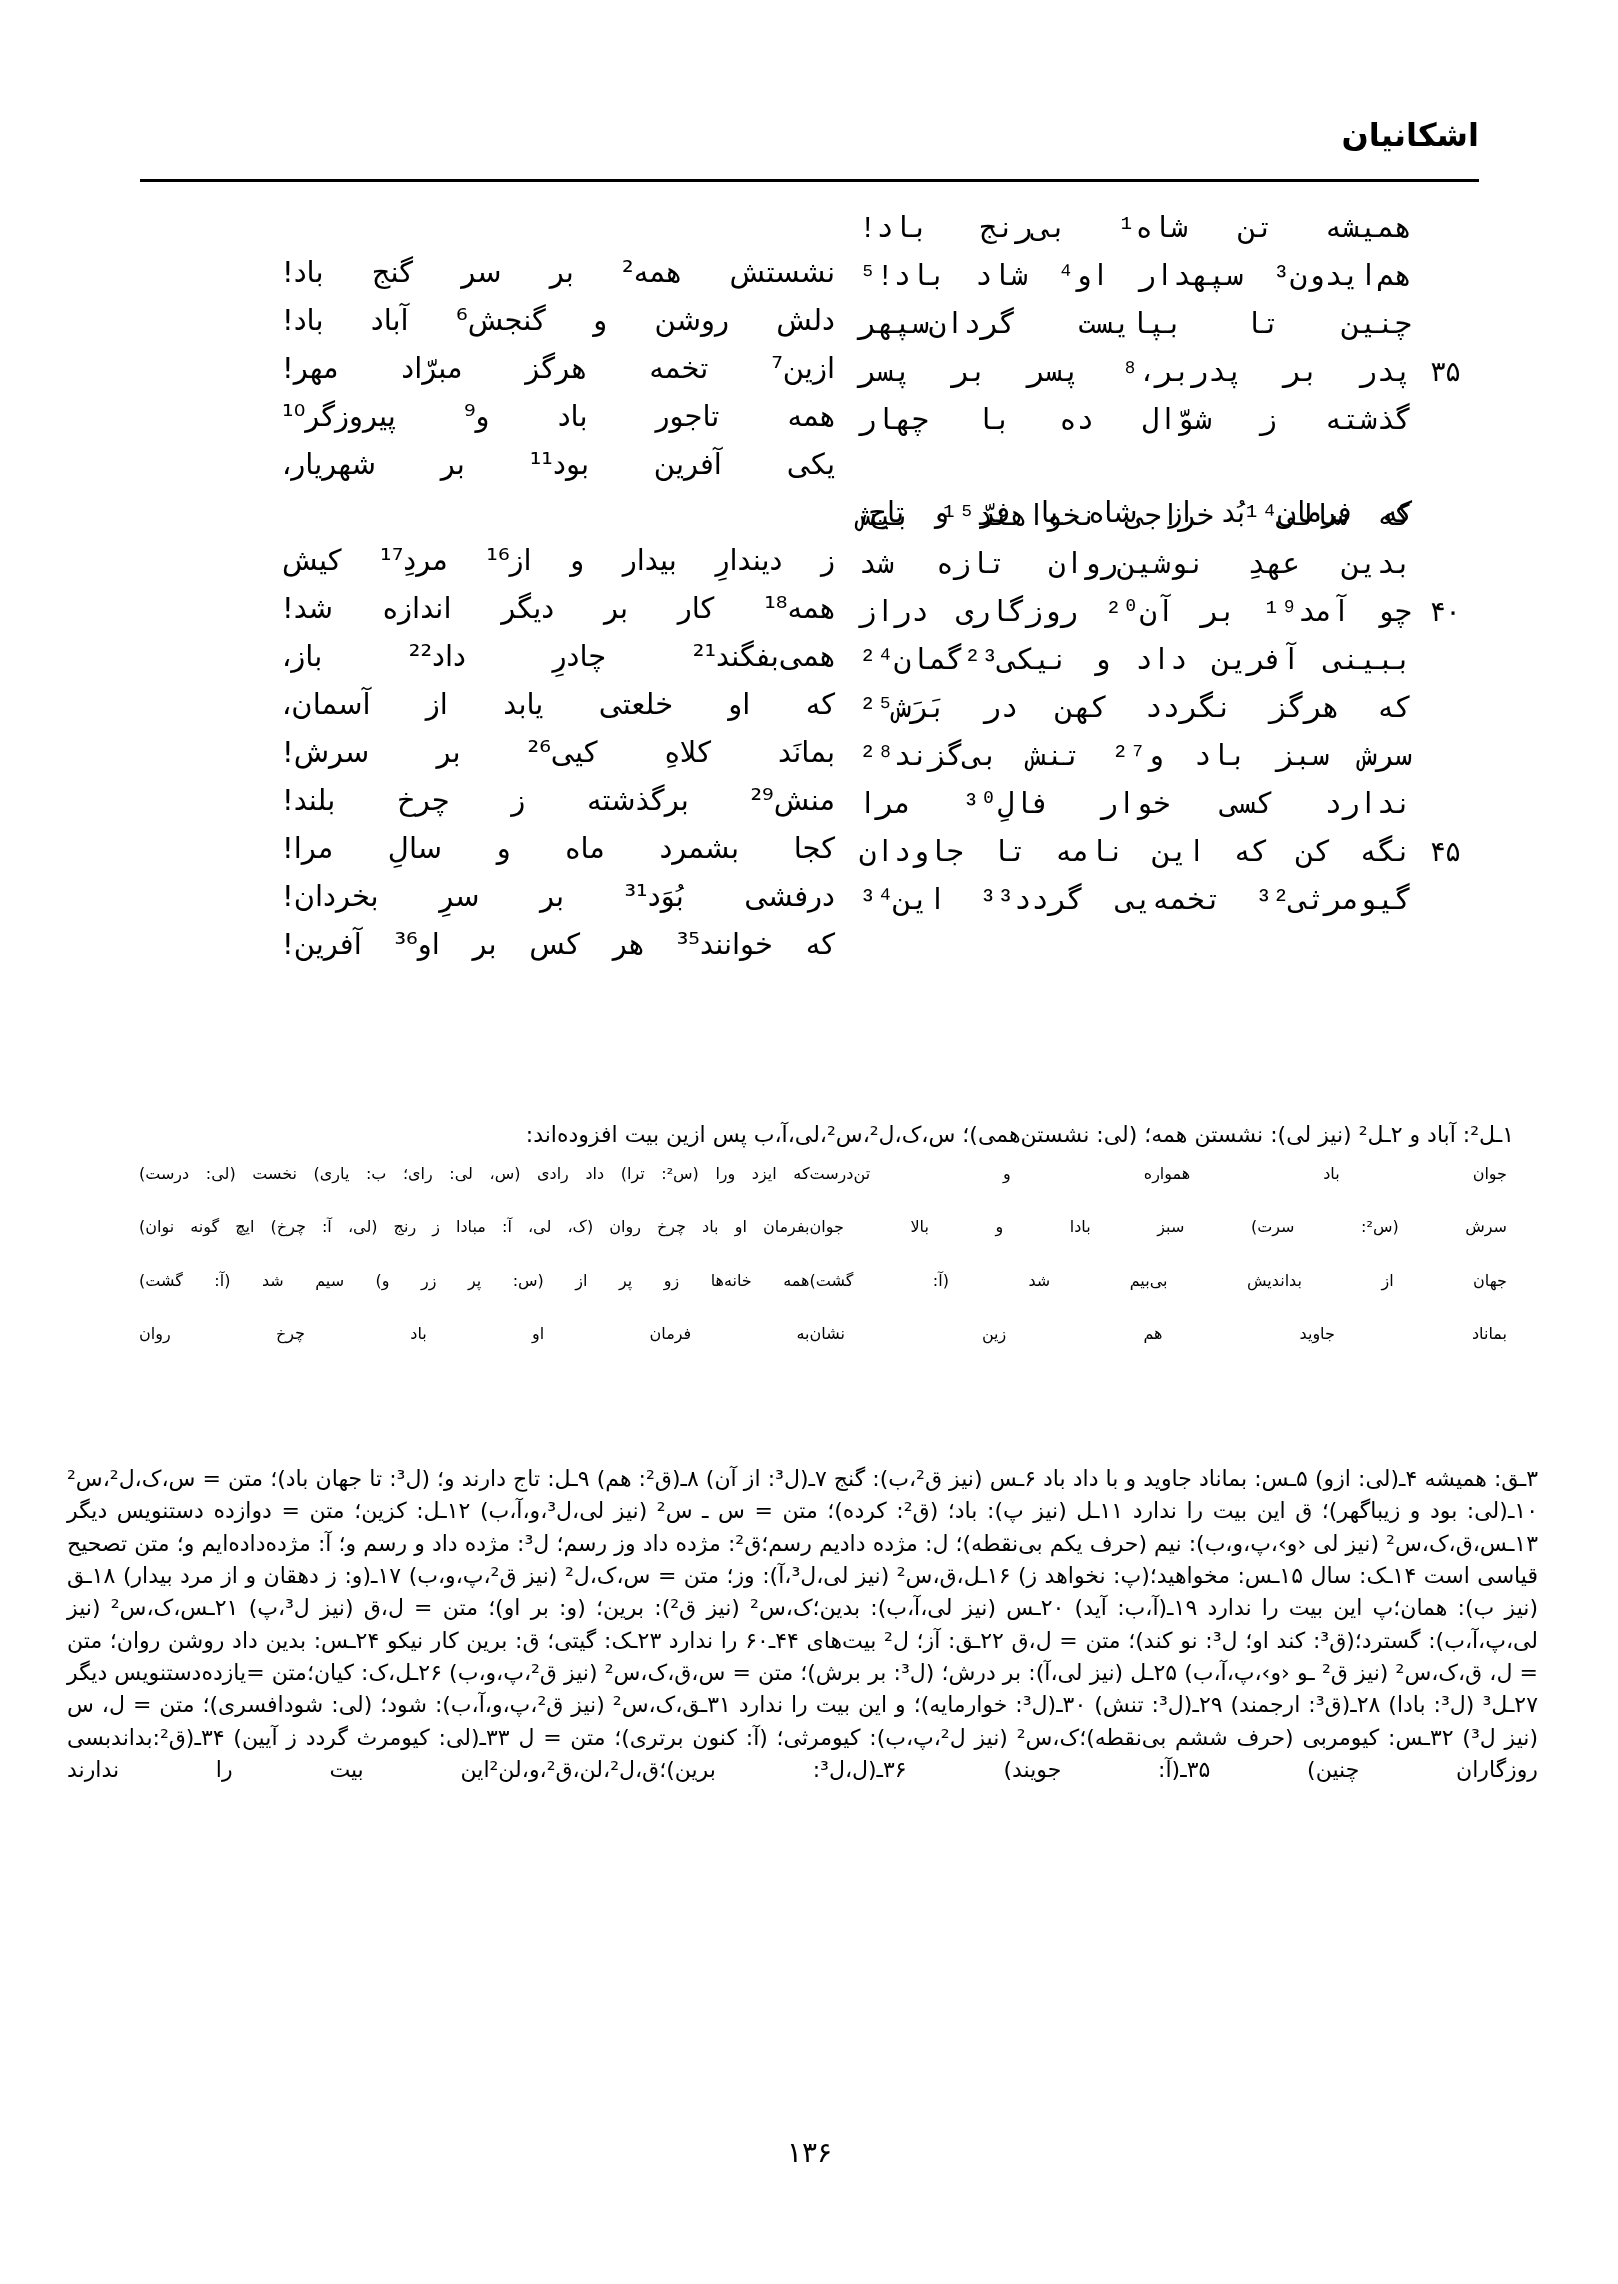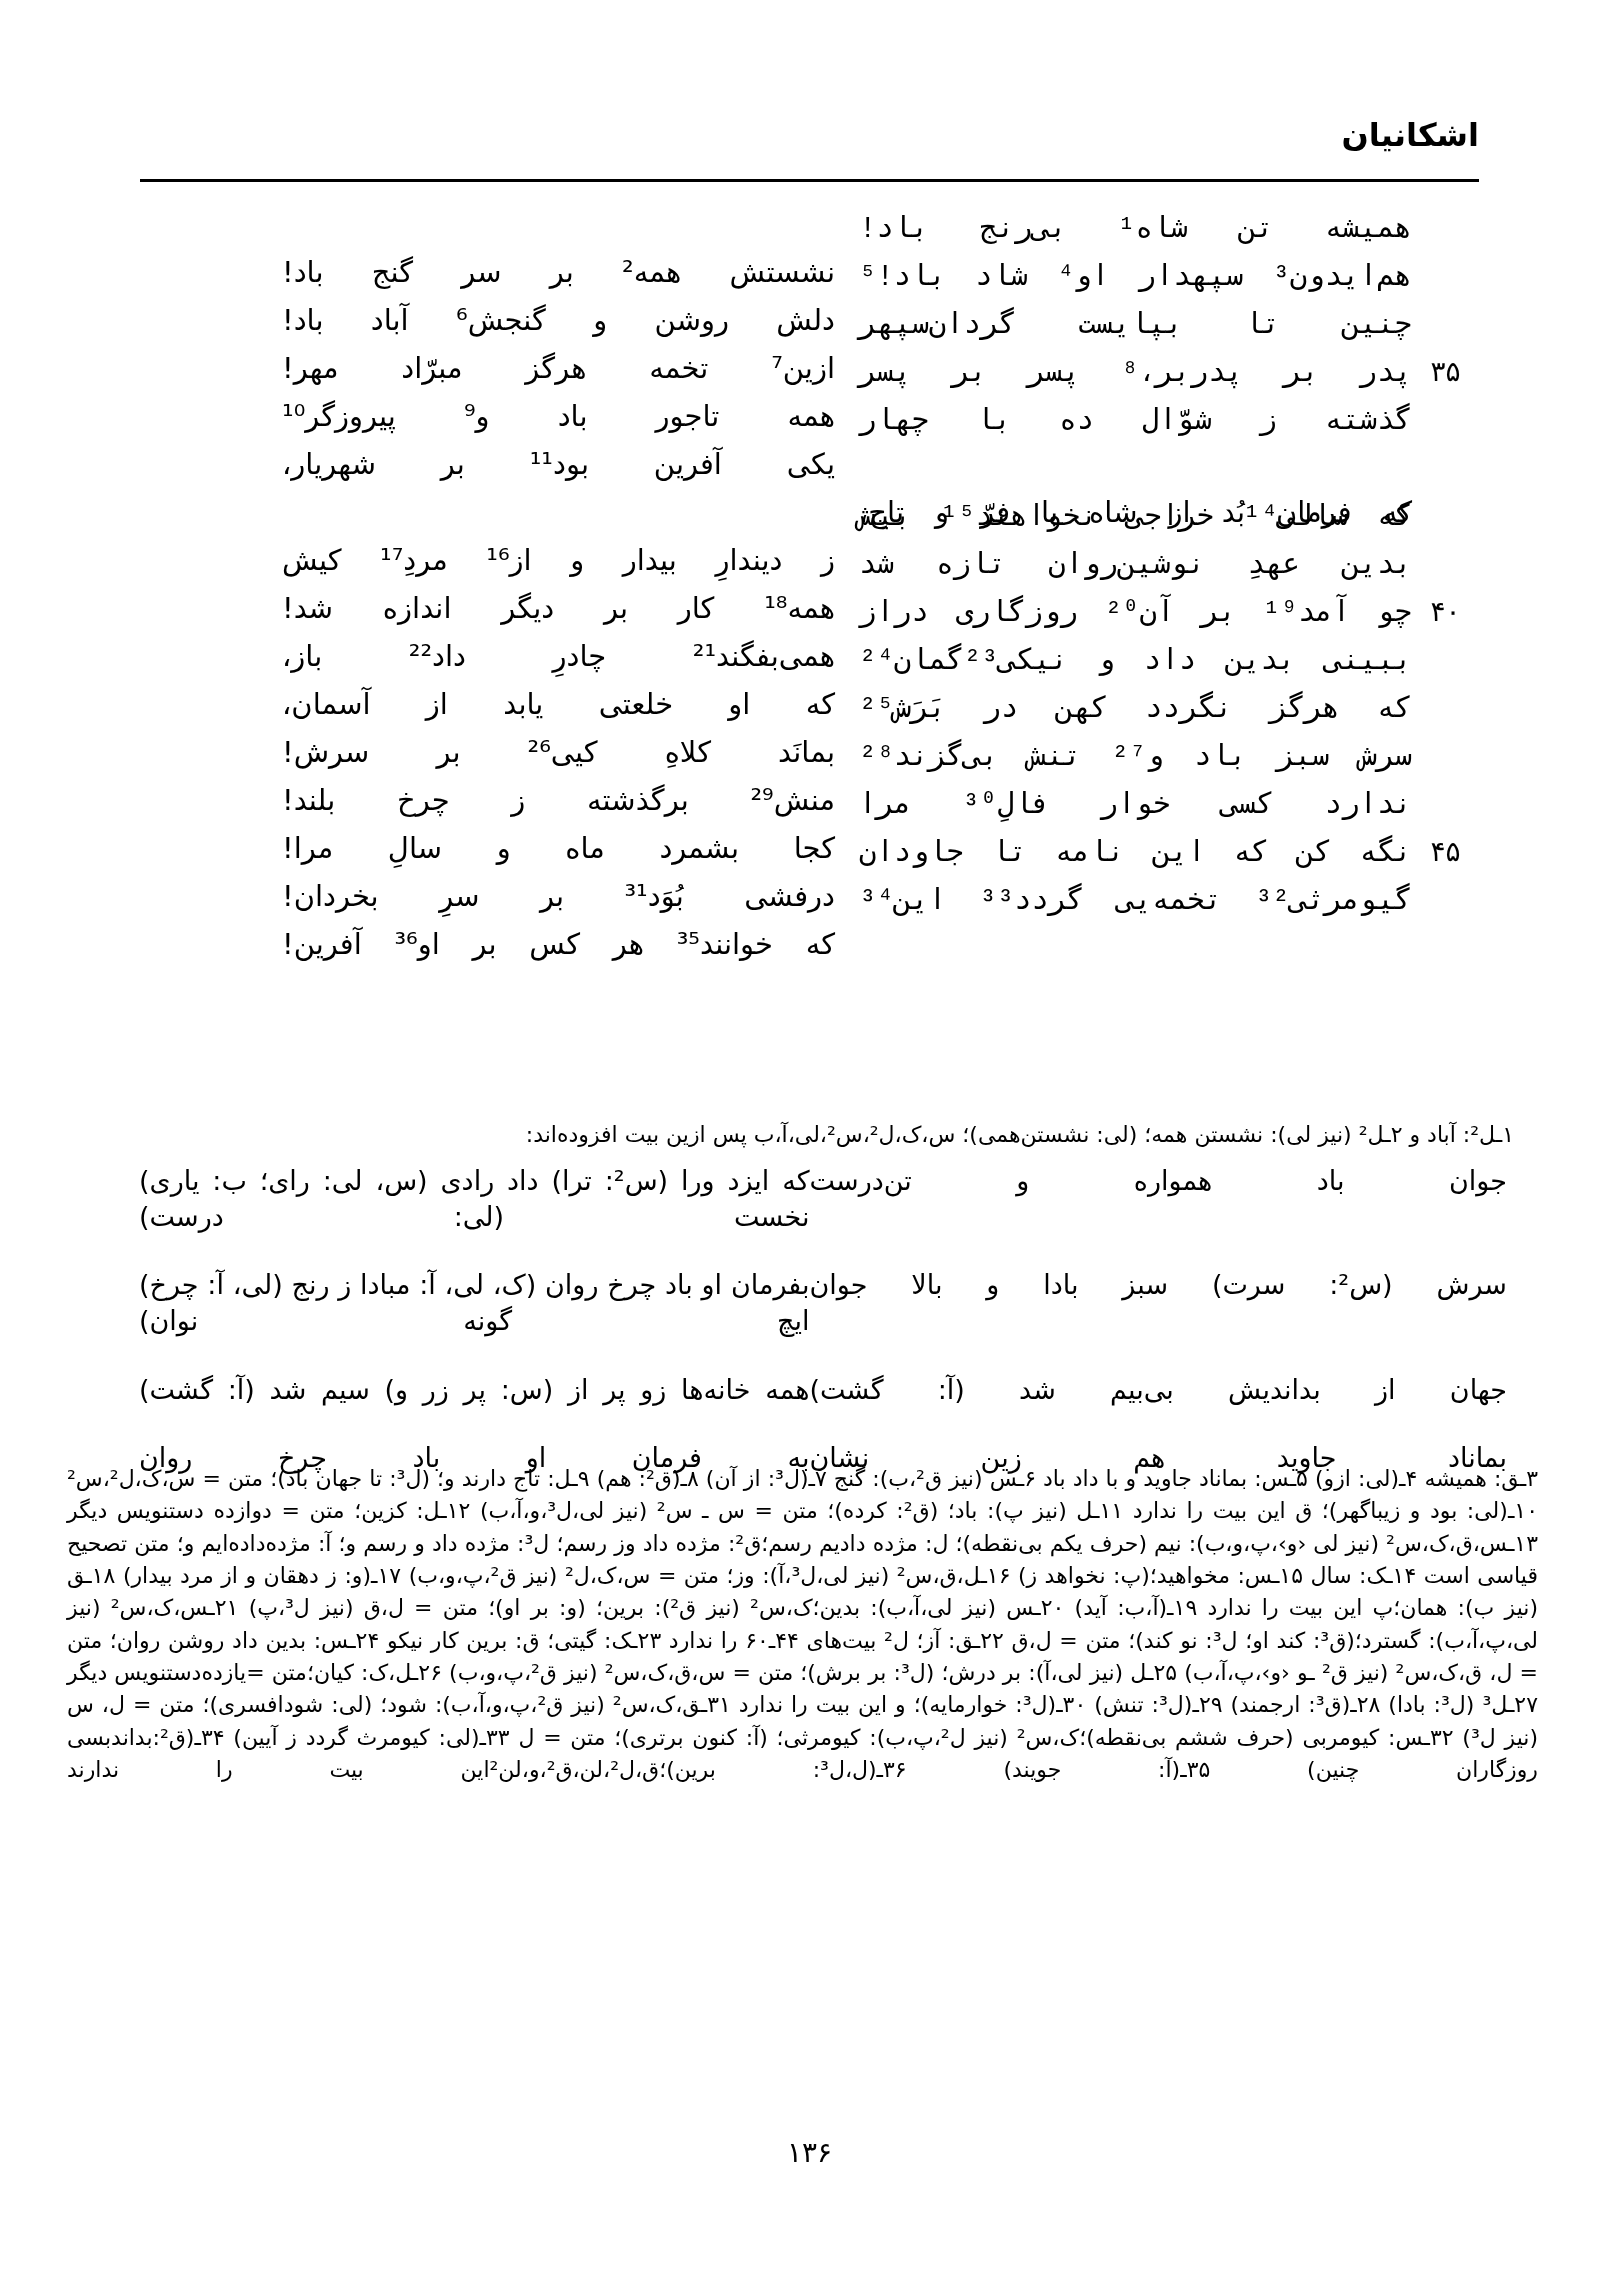--- a/index.html
+++ b/index.html
@@ -96,21 +96,21 @@
   }
   .app-couplet{
     display:flex;
     flex-direction:row;
     align-items:flex-start;
     margin-bottom:32px;
   }
   .app-hem{
     flex:0 0 50%;
     width:50%;
-    font-size:27px;
+    font-size:16px;
     line-height:1.34;
     text-align:justify;
     text-align-last:justify;
     padding-top:0;
     box-sizing:border-box;
   }
   .app-hem.a{ padding-left:34px; }
   .app-hem.b{ padding-right:7px; }
 
   
@@ -186,21 +186,21 @@
         <div class="hemistich m1">بدین عهدِ نوشین‌روان تازه شد</div>
         <div class="hemistich m2">همه¹⁸ کار بر دیگر اندازه شد!</div>
       </div>
       <div class="couplet">
         <div class="line-num">۴۰</div>
         <div class="hemistich m1">چو آمد¹⁹ بر آن²⁰ روزگاری دراز</div>
         <div class="hemistich m2">همی‌بفگند²¹ چادرِ داد²² باز،</div>
       </div>
       <div class="couplet">
         <div class="line-num"></div>
-        <div class="hemistich m1">ببینی بدین داد و نیکی²³گمان²⁴</div>
+        <div class="hemistich m1">ببینی آفرین داد و نیکی²³گمان²⁴</div>
         <div class="hemistich m2">که او خلعتی یابد از آسمان،</div>
       </div>
       <div class="couplet">
         <div class="line-num"></div>
         <div class="hemistich m1">که هرگز نگردد کهن در بَرَش²⁵</div>
         <div class="hemistich m2">بمانَد کلاهِ کیی²⁶ بر سرش!</div>
       </div>
       <div class="couplet">
         <div class="line-num"></div>
         <div class="hemistich m1">سرش سبز باد و²⁷ تنش بی‌گزند²⁸</div>

